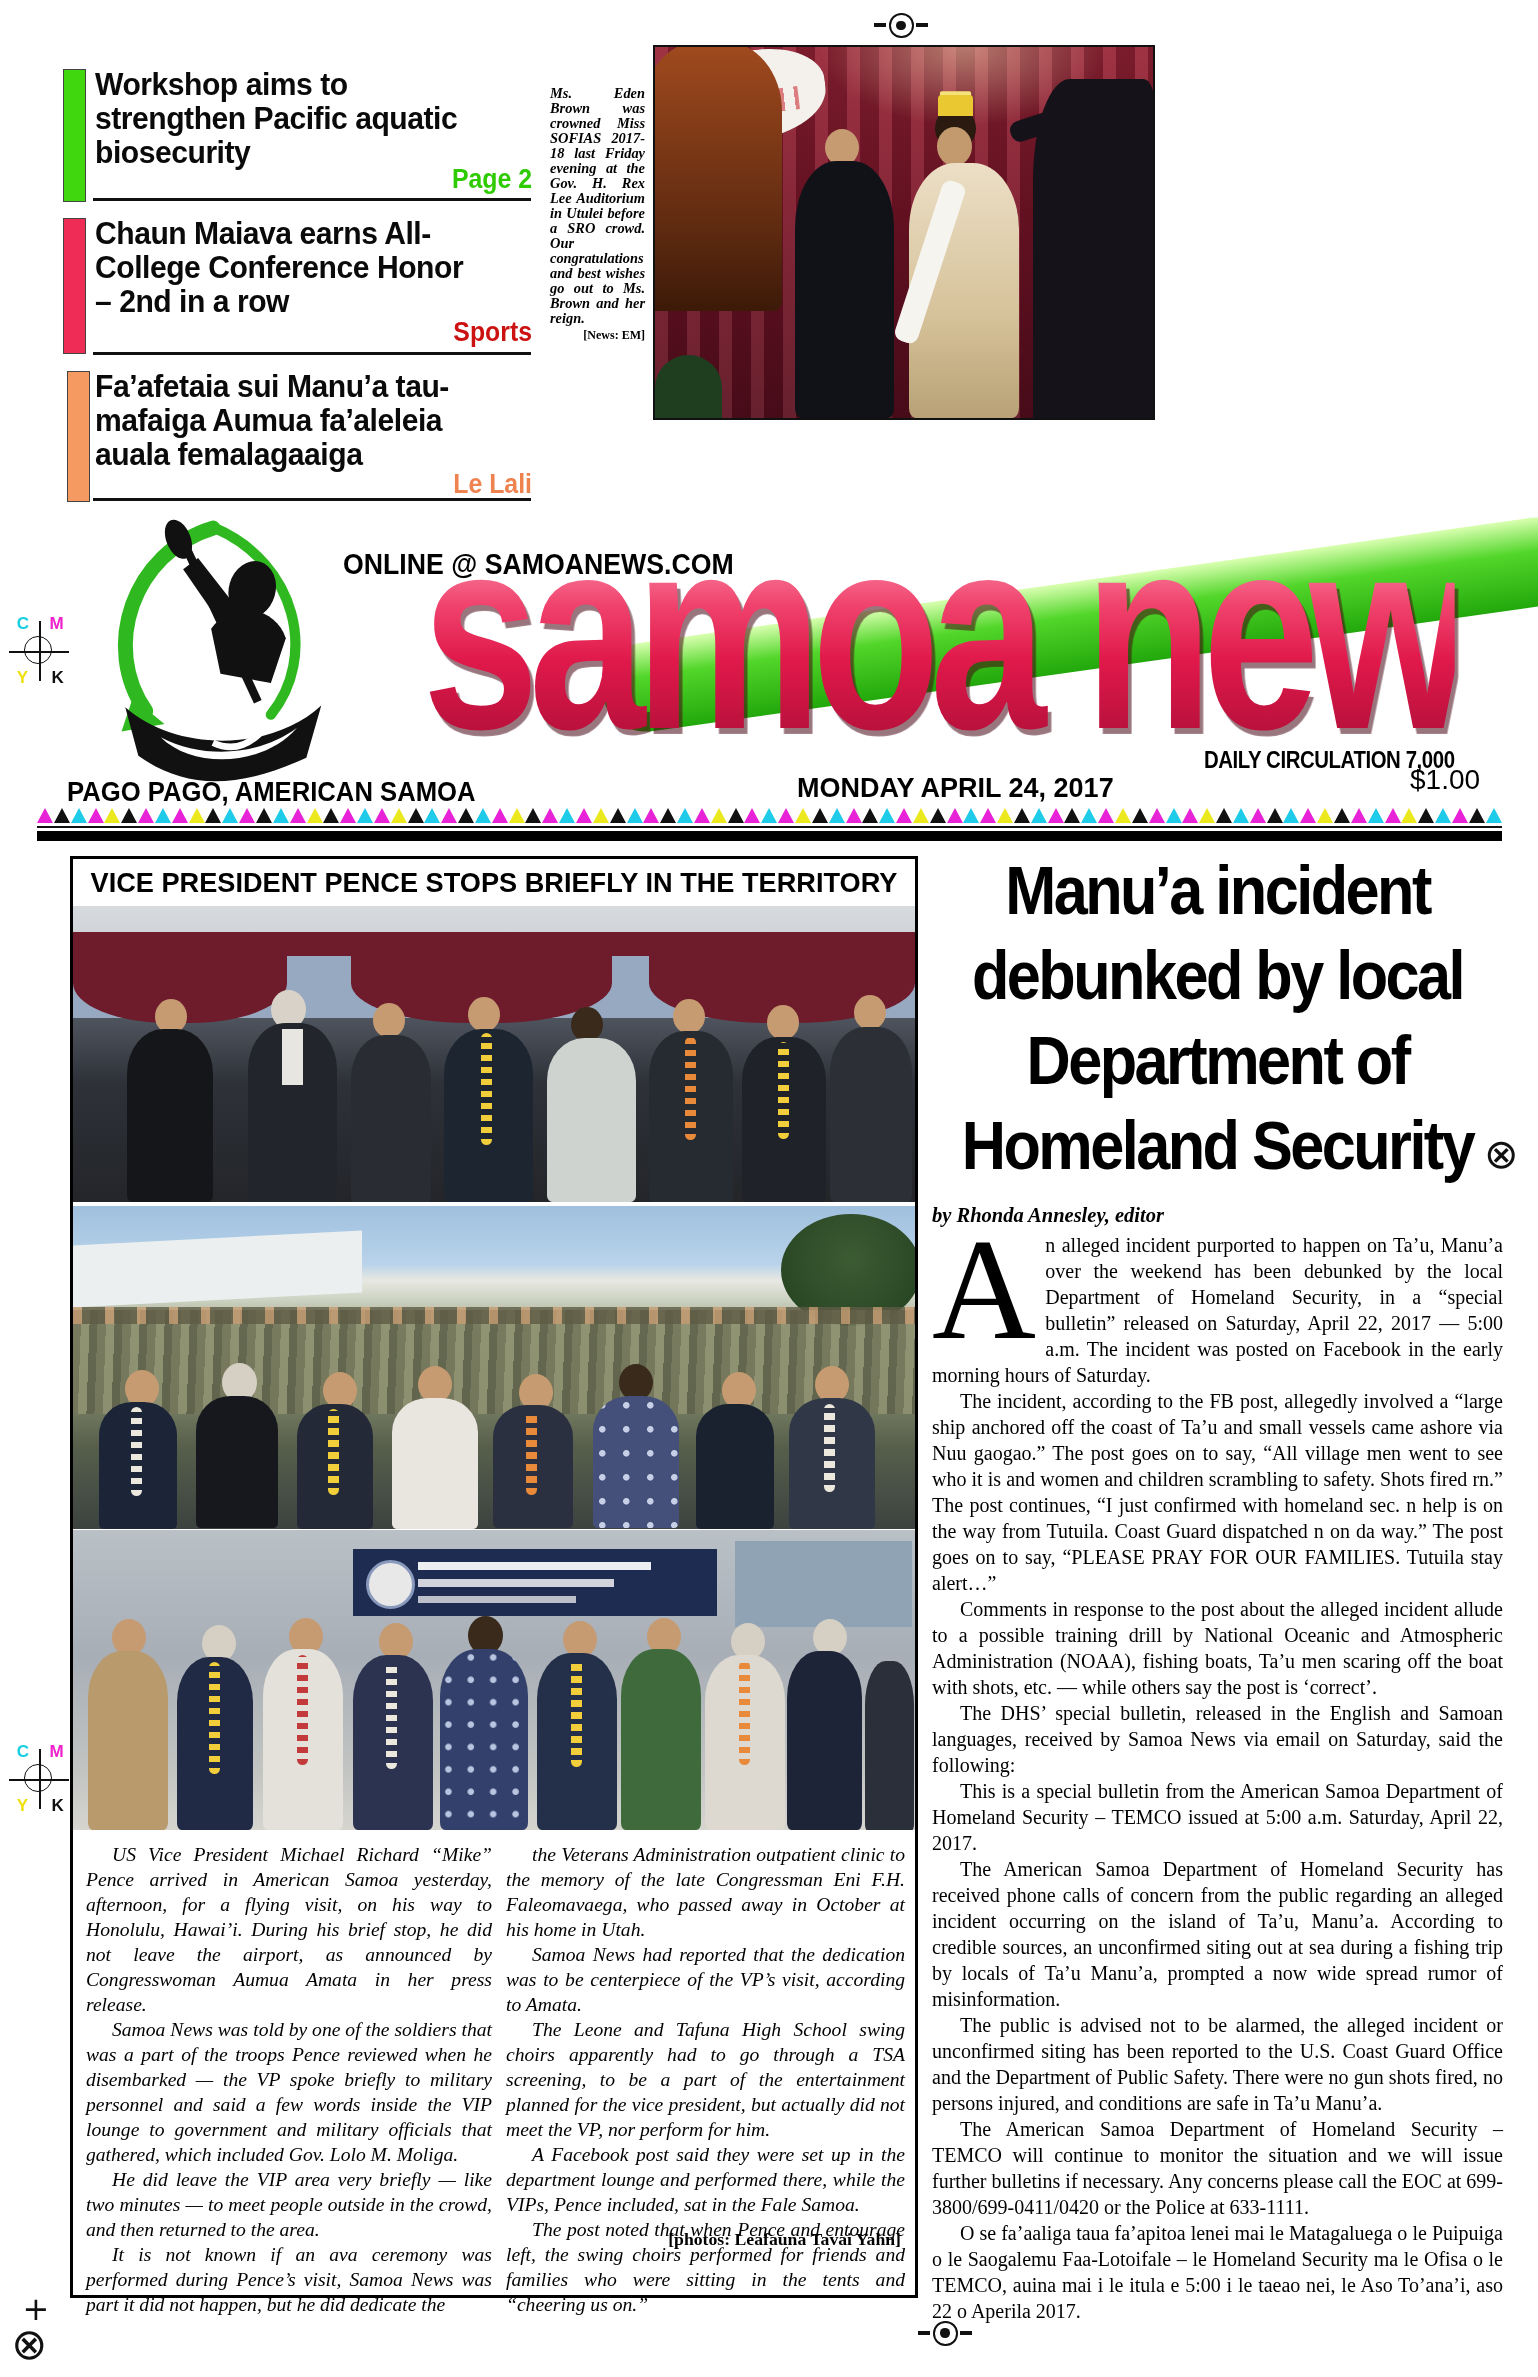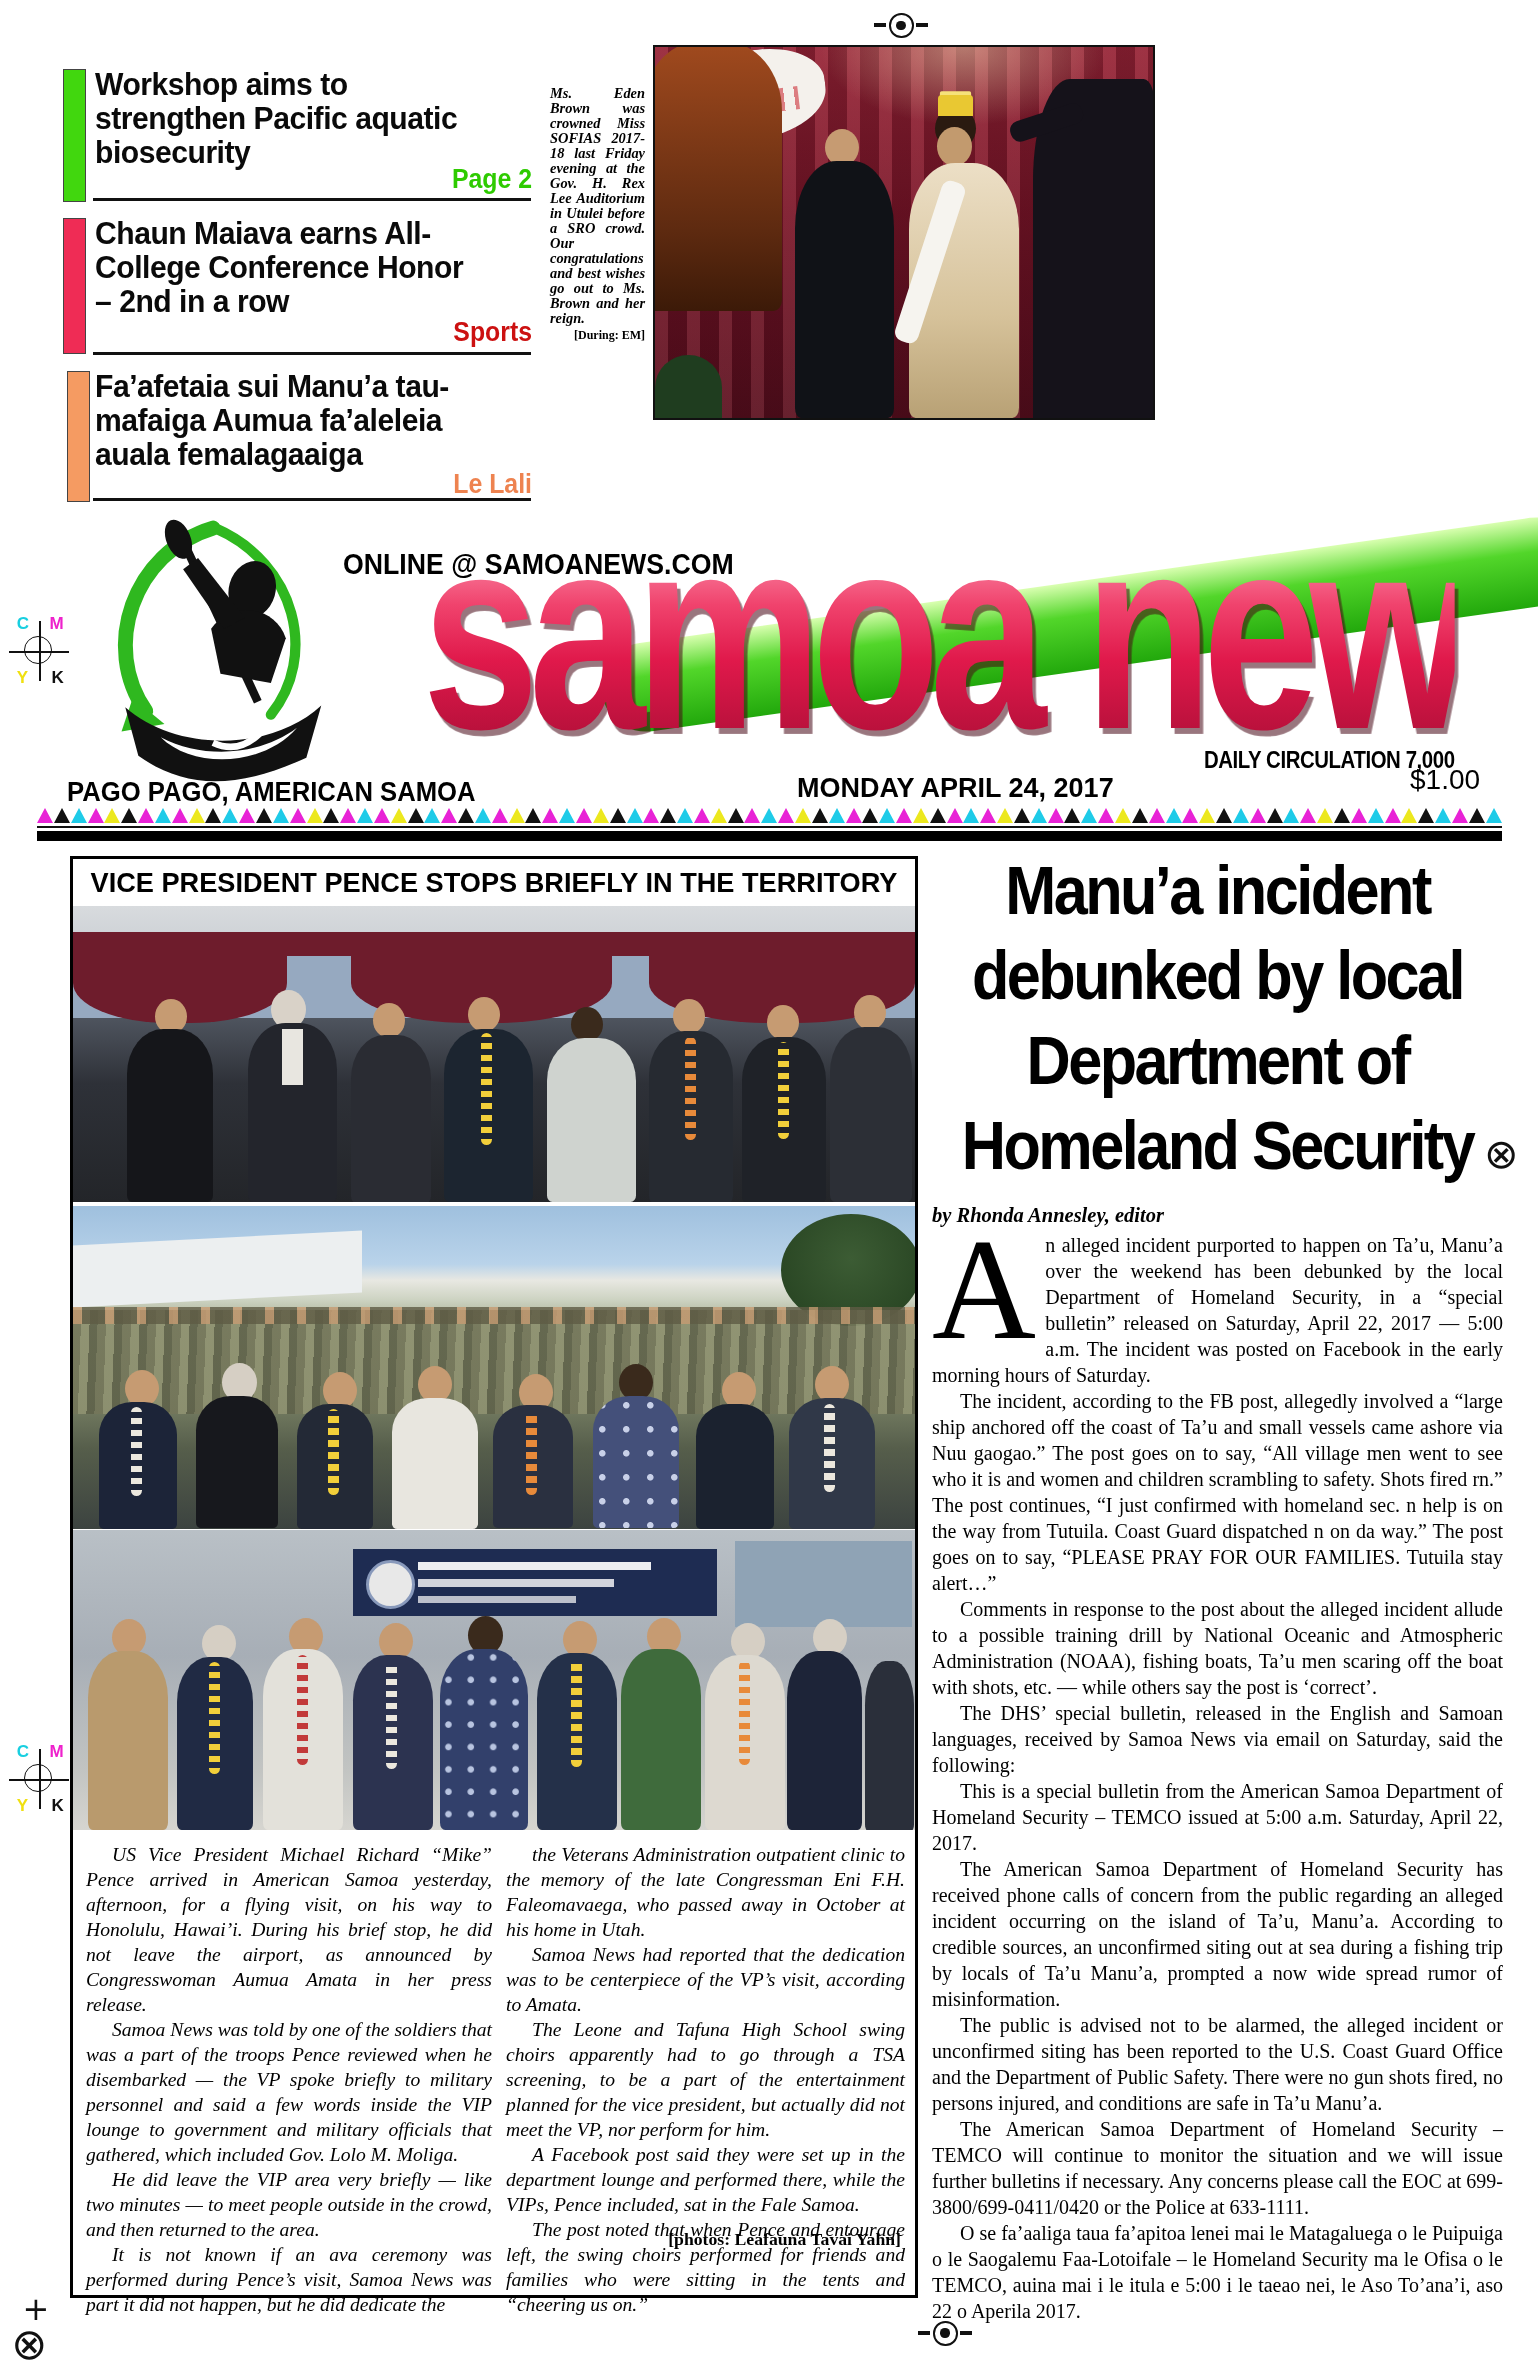--- a/index.html
+++ b/index.html
@@ -100,21 +100,21 @@
   <div class="teaser-label abs" style="left:378px;top:317px;width:154px;color:#cc1111;">Sports</div>
   <div class="teaser-rule abs" style="left:93px;top:352px;width:438px;"></div>
 
   <div class="teaser-bar abs" style="left:67px;top:371px;height:129px;background:#f59b62;"></div>
   <div class="teaser-title abs" style="left:95px;top:369px;width:410px;">Fa’afetaia sui Manu’a tau-mafaiga Aumua fa’aleleia auala femalagaaiga</div>
   <div class="teaser-label abs" style="left:378px;top:469px;width:154px;color:#ee8350;">Le Lali</div>
   <div class="teaser-rule abs" style="left:93px;top:498px;width:438px;"></div>
 
   <div class="abs sofias-caption" style="left:550px;top:86px;width:95px;">
     <span>Ms. Eden Brown was crowned Miss SOFIAS 2017- 18 last Friday evening at the Gov. H. Rex Lee Auditorium in Utulei before a SRO crowd. Our congratulations and best wishes go out to Ms. Brown and her reign.</span>
-    <div class="sofias-credit">[During: EM]</div>
+    <div class="sofias-credit">[News: EM]</div>
   </div>
 
   <div class="abs" style="left:653px;top:45px;width:498px;height:371px;border:2.8px solid #111;overflow:hidden;
        background:
          radial-gradient(ellipse 205px 112px at 62% 0%, rgba(255,235,190,.45), rgba(255,235,190,0) 70%),
          repeating-linear-gradient(90deg, rgba(255,130,140,.16) 0 13px, rgba(60,0,10,.22) 13px 32px),
          linear-gradient(180deg,#8c2436 0%,#6d1527 45%,#4a0e1c 100%);">
     <div class="abs" style="left:17px;top:3.7px;width:154px;height:89px;background:#f4f1ec;border-radius:50% 50% 60% 60%;transform:rotate(-7deg);
          background-image:repeating-linear-gradient(90deg, rgba(200,30,40,.55) 0 6.5px, rgba(0,0,0,0) 6.5px 17px);background-size:80% 26%;background-position:10% 62%;background-repeat:no-repeat,repeat;"></div>
     <div class="fig" style="left:-13px;top:-5.6px;width:140px;height:270px;background:linear-gradient(180deg,#a14a1e,#5e2a10 70%,#3c1a08);"></div>

